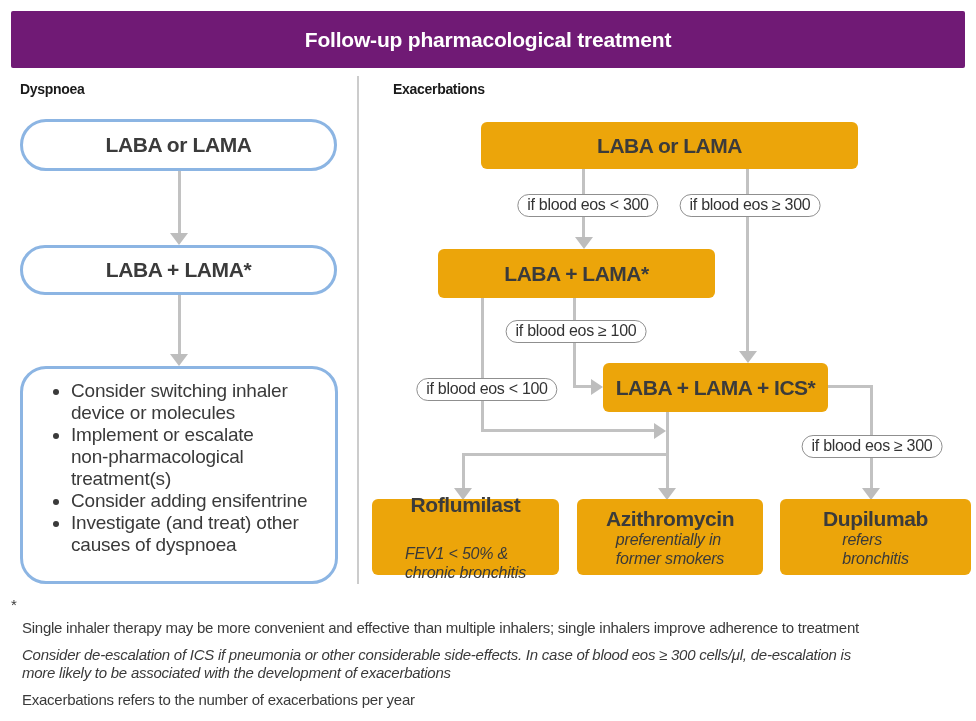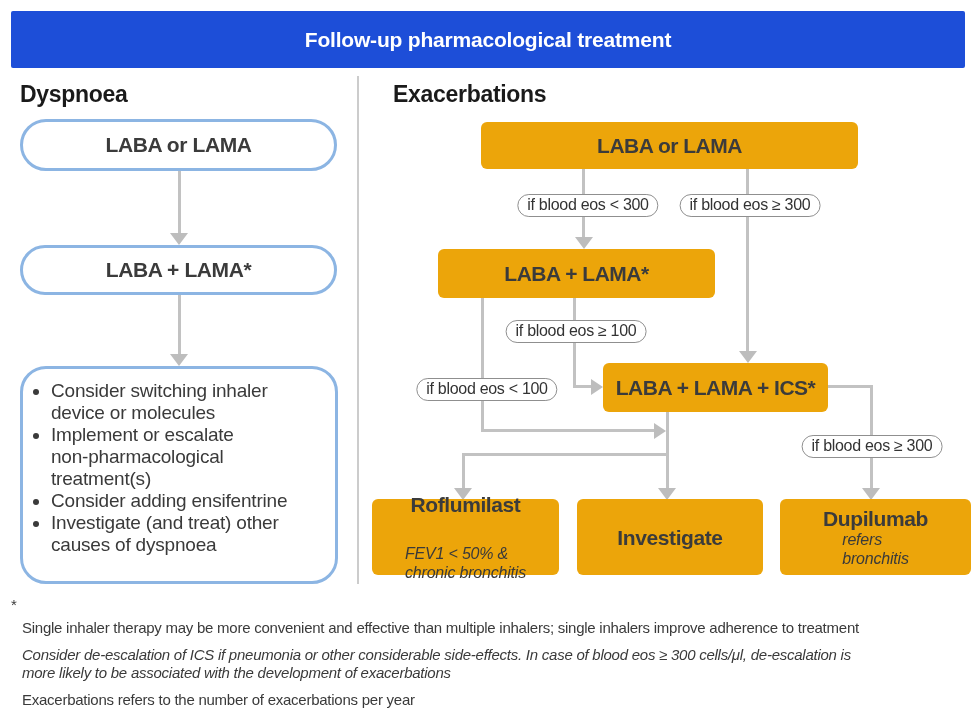--- a/index.html
+++ b/index.html
@@ -1,35 +1,35 @@
 <!DOCTYPE html>
 <html><head>
 <meta charset="utf-8">
 <style>
   html,body{margin:0;padding:0;background:#fff;}
   #fig{position:relative;width:976px;height:721px;background:#fff;
        font-family:"Liberation Sans",sans-serif;overflow:hidden;}
 
   
   .titlebar{position:absolute;left:11px;top:11px;width:954px;height:57px;
-            background:#1d4ed8;border-radius:2px;display:flex;align-items:center;justify-content:center;}
+            background:#701a75;border-radius:2px;display:flex;align-items:center;justify-content:center;}
   .titlebar span{color:#fff;font-size:21px;font-weight:bold;letter-spacing:-0.2px;}
 
-  .panel-heading{position:absolute;font-size:23px;font-weight:bold;color:#1a1a1a;letter-spacing:-0.3px;}
+  .panel-heading{position:absolute;font-size:14px;font-weight:bold;color:#1a1a1a;letter-spacing:-0.3px;}
 
   .divider{position:absolute;left:357px;top:76px;width:2px;height:508px;background:#cccccc;}
 
   
   .bluepill{position:absolute;background:#fff;border:3px solid #8cb5e3;border-radius:27px;
             display:flex;align-items:center;justify-content:center;box-sizing:border-box;}
   .bluepill span{font-size:21px;font-weight:bold;color:#3b3b3b;letter-spacing:-0.4px;}
 
   .bulletbox{position:absolute;left:20px;top:366px;width:318px;height:218px;box-sizing:border-box;
              background:#fff;border:3px solid #8cb5e3;border-radius:26px;}
-  .bulletbox ul{margin:11px 4px 0 0;padding-left:28px;}
+  .bulletbox ul{margin:11px 4px 0 0;padding-left:48px;}
   .bulletbox li{font-size:19px;line-height:22px;color:#3a3a3a;white-space:pre-line;letter-spacing:-0.2px;}
 
   
   .obox{position:absolute;background:#eca50a;border-radius:6px;
         display:flex;align-items:center;justify-content:center;box-sizing:border-box;}
   .obox .lbl{font-size:21px;font-weight:bold;color:#3b3b3b;letter-spacing:-0.5px;}
 
   .outcome{position:absolute;background:#eca50a;border-radius:6px;top:499px;height:76px;
            display:flex;flex-direction:column;align-items:center;justify-content:center;box-sizing:border-box;}
   .outcome .oname{font-size:21px;font-weight:bold;color:#3b3b3b;letter-spacing:-0.4px;line-height:23px;}
@@ -158,21 +158,23 @@
   <div class="cond" style="left:576px;top:320px;text-align:right;">if blood eos ≥ 100</div>
   <div class="cond" style="left:487px;top:378px;">if blood eos &lt; 100</div>
   <div class="cond" style="left:872px;top:435px;">if blood eos ≥ 300</div>
 
   <div class="outcome" style="left:372px;width:187px;gap:28px;">
     <div class="oname">Roflumilast</div>
     <div class="odetail">FEV1 &lt; 50% &amp;
 chronic bronchitis</div>
   </div>
   <div class="outcome" style="left:577px;width:186px;">
-    <div class="oname">Investigate</div>
+    <div class="oname">Azithromycin</div>
+    <div class="odetail">preferentially in
+former smokers</div>
   </div>
   <div class="outcome" style="left:780px;width:191px;">
     <div class="oname">Dupilumab</div>
     <div class="odetail">refers
 bronchitis</div>
   </div>
 
   <div class="fn" style="top:601px;">
     <span class="star">*</span><span>Single inhaler therapy may be more convenient and effective than multiple inhalers; single inhalers improve adherence to treatment</span>
   </div>

